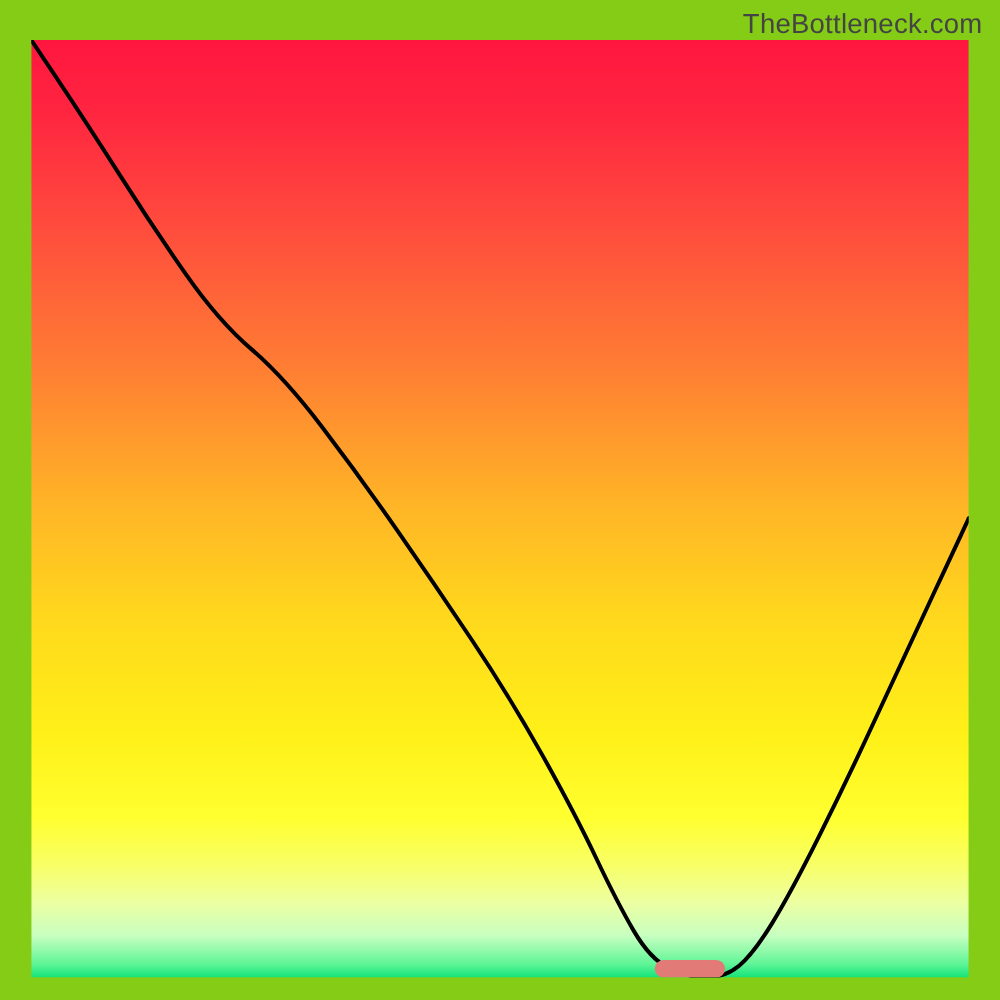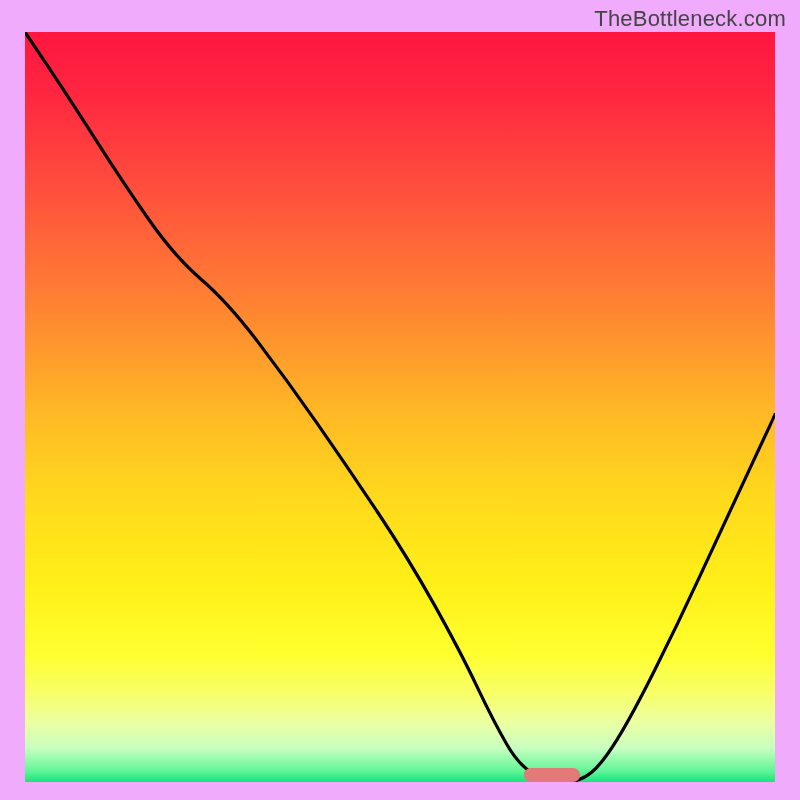--- a/index.html
+++ b/index.html
@@ -8,21 +8,21 @@
     width: 800px;
     height: 800px;
     background: #000;
     font-family: Arial, Helvetica, sans-serif;
     overflow: hidden;
   }
   .frame {
     position: relative;
     width: 800px;
     height: 800px;
-    background: #f0abfc;
+    background: #84cc16;
   }
   .attribution {
     position: absolute;
     top: 6px;
     right: 14px;
     color: #444;
     font-size: 22px;
     font-weight: 500;
     letter-spacing: 0.2px;
     user-select: none;

